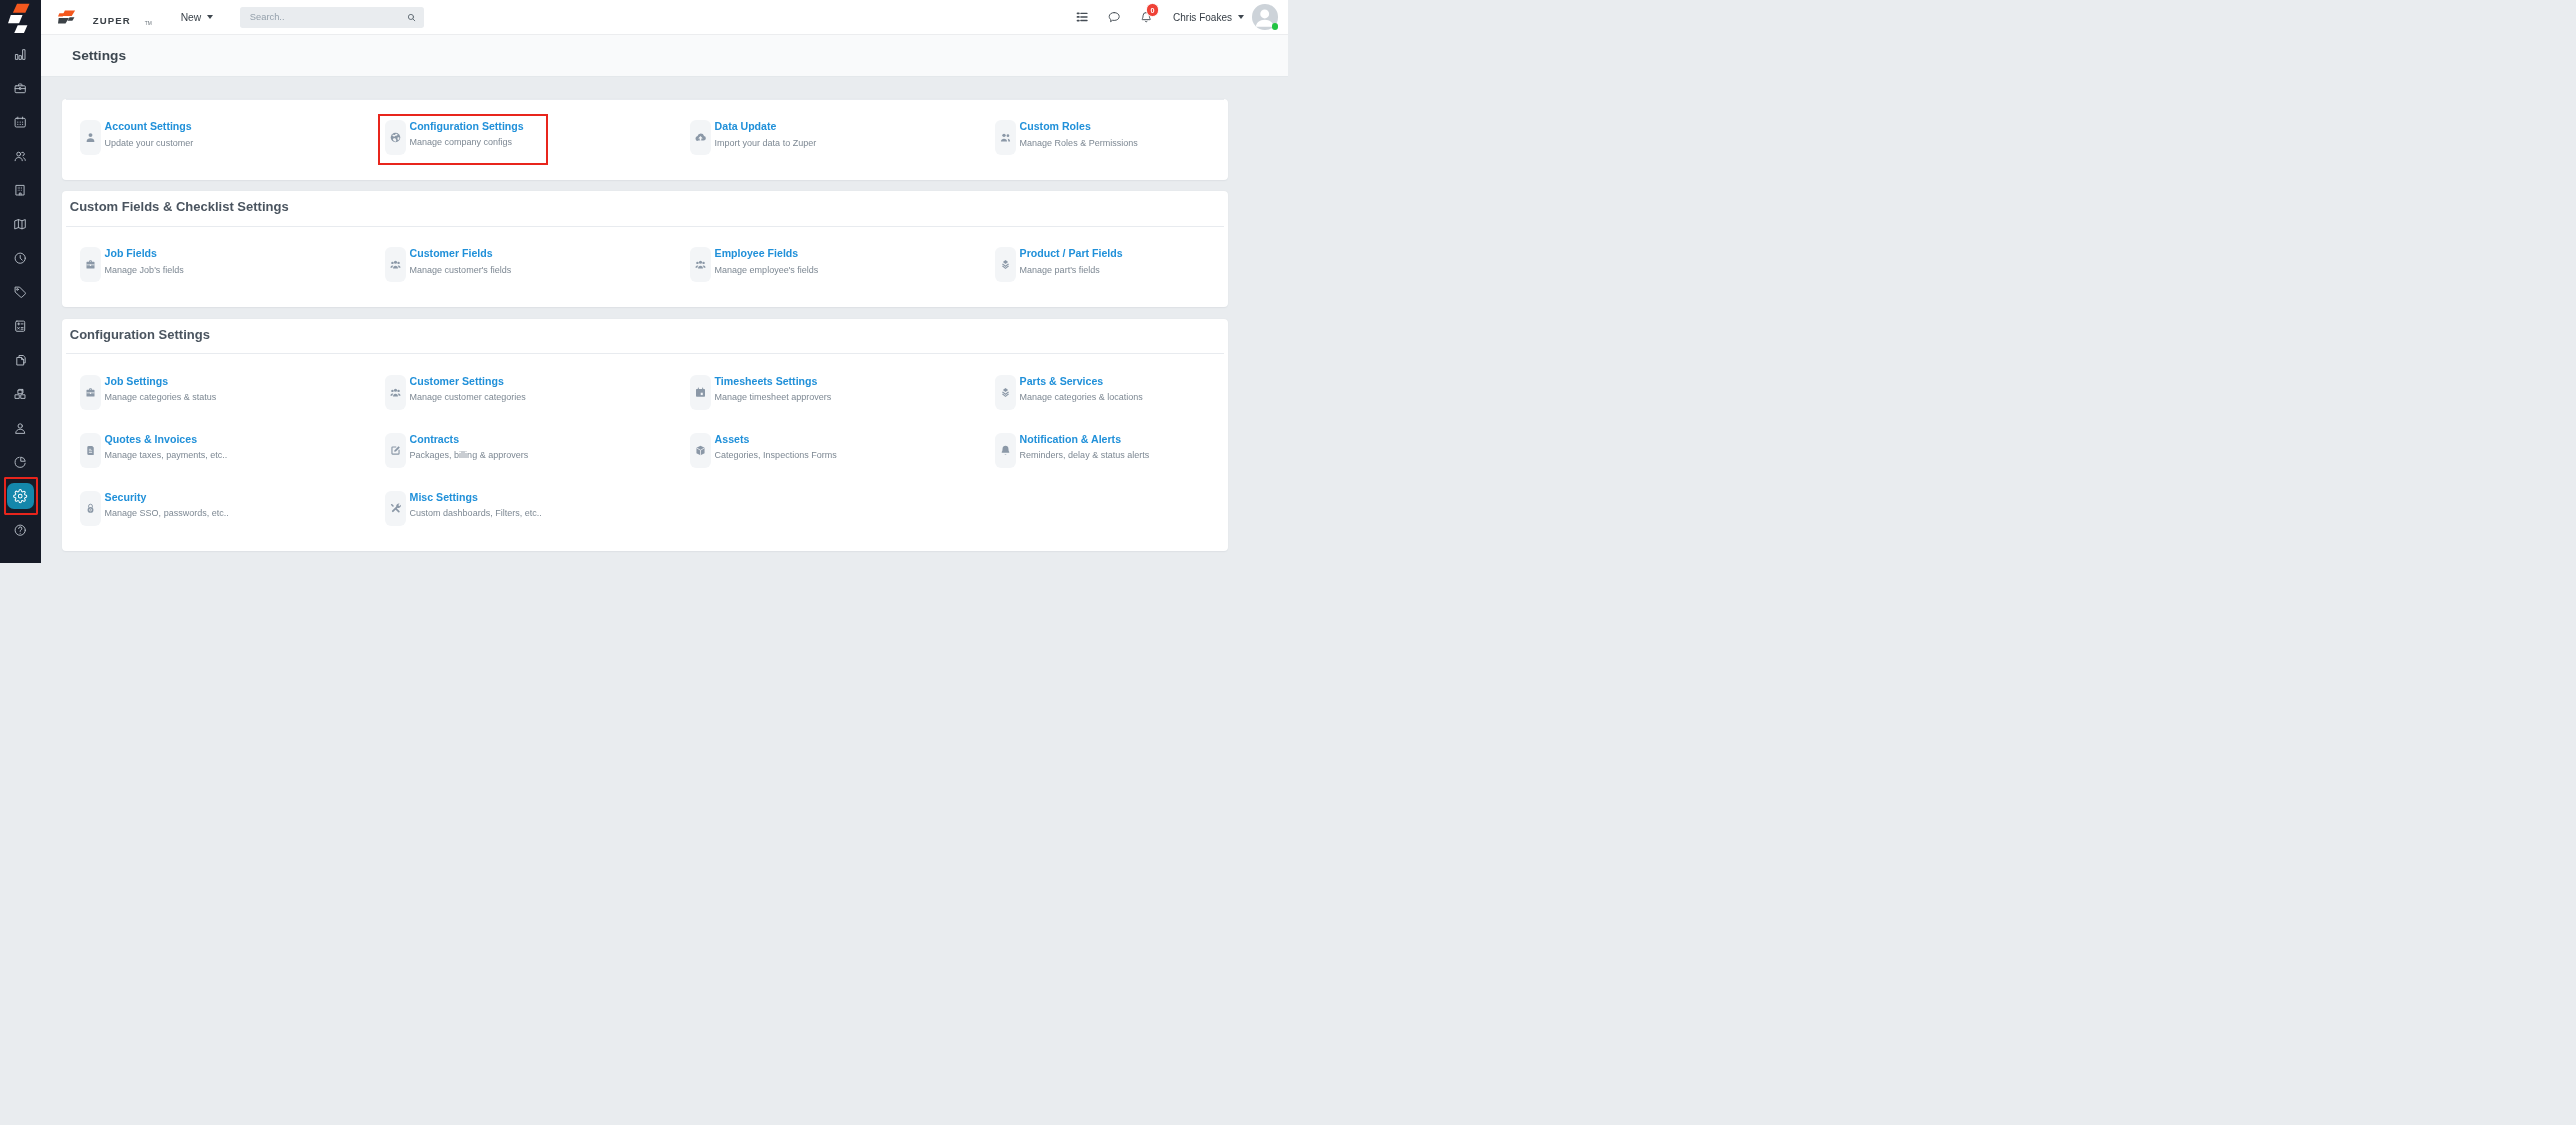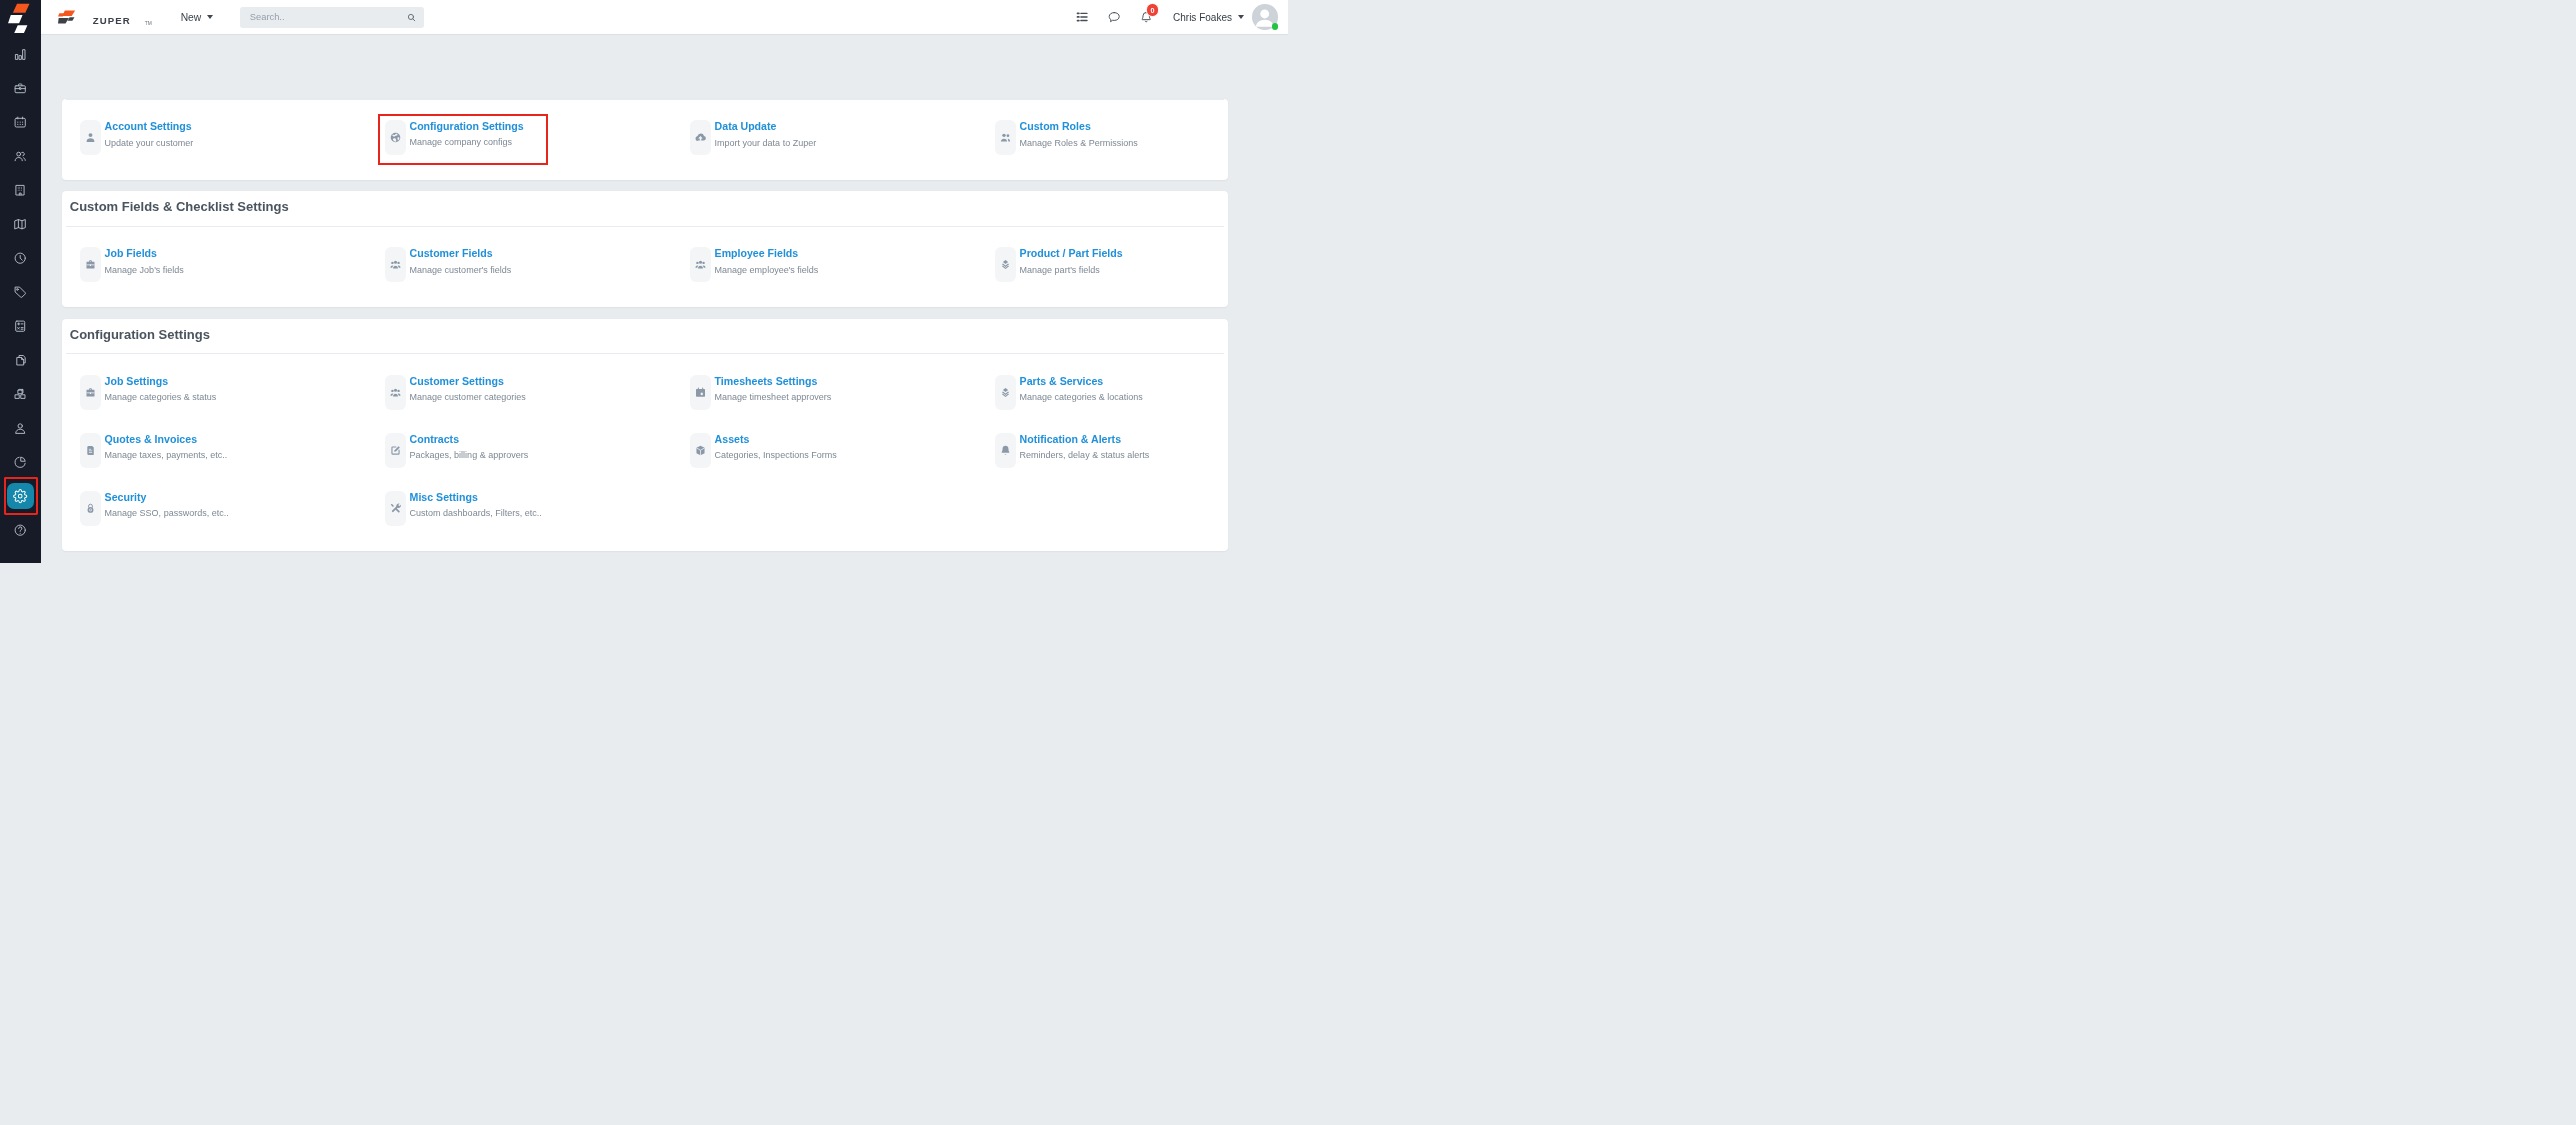--- a/index.html
+++ b/index.html
@@ -292,20 +292,23 @@
           <svg viewBox="0 0 24 24" fill="currentColor">
             <circle cx="12" cy="9.4" r="4.2"></circle>
             <path d="M12 14.8c4.8 0 8 2.7 8.5 6.8h-17c.5-4.1 3.7-6.8 8.5-6.8z"></path>
           </svg>
         </div>
         <span class="status-dot"></span>
       </div>
     </div>
   </header>
 
+  <div class="page-header">
+    <h1 class="page-title">Settings</h1>
+  </div>
 
   <main class="content">
   <section class="card">
     <div class="divider"></div>
     <div class="grid">
   <div class="item">
     <div class="item-inner">
       <div class="tile">
                 <span style="display: flex; width: 13px; height: 13px;">
                   <svg viewBox="0 0 24 24" fill="currentColor" style="width: 100%; height: 100%;">

